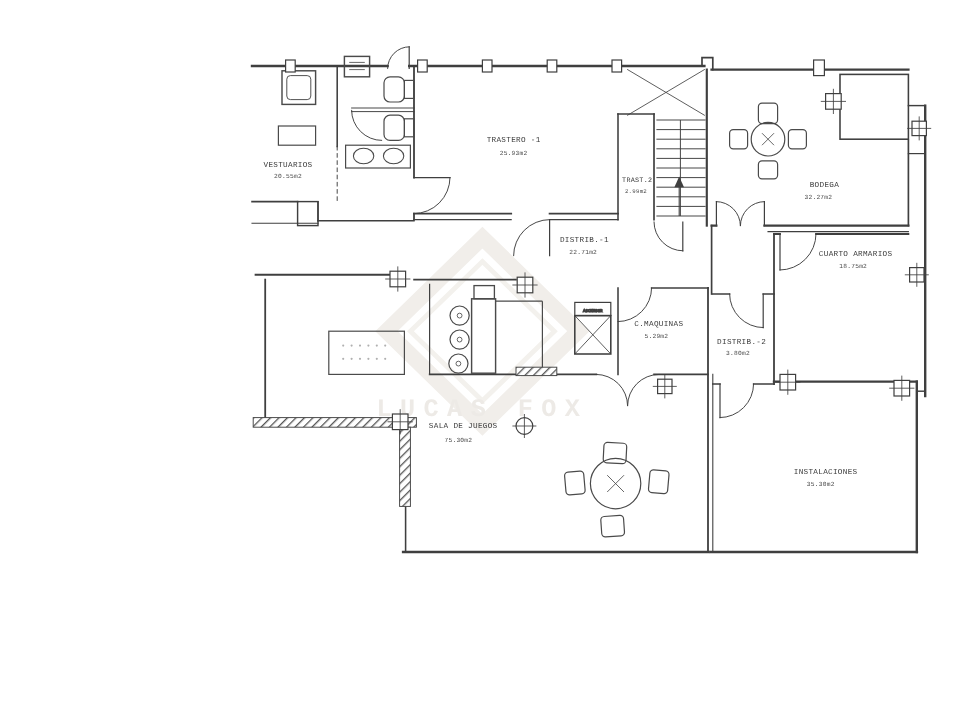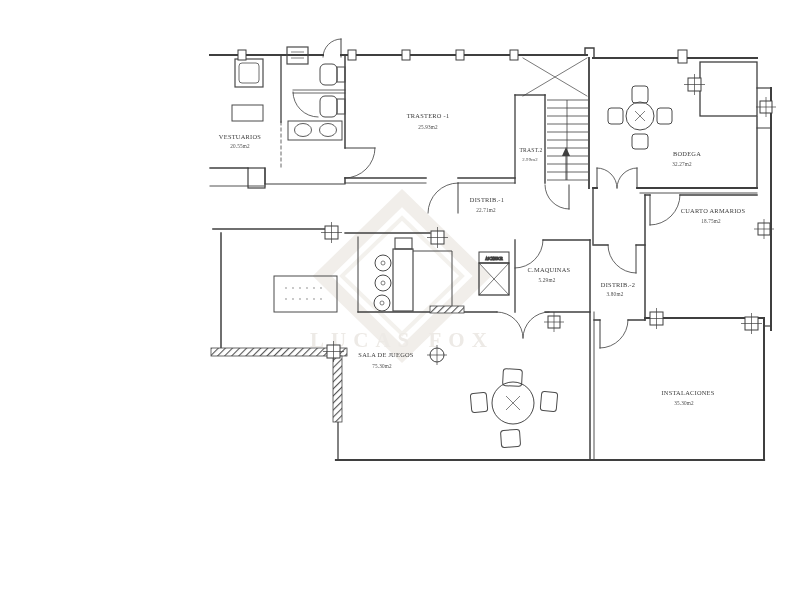--- a/index.html
+++ b/index.html
@@ -1,17 +1,17 @@
 <!DOCTYPE html>
 <html><head>
 <meta charset="utf-8">
 <style>
   html,body{margin:0;padding:0;background:#ffffff;}
   .canvas{position:relative;width:800px;height:500px;background:#ffffff;overflow:hidden;
-          font-family:Liberation Serif, serif;}
+          font-family:Liberation Mono, monospace;}
   svg{position:absolute;left:0;top:0;}
   .room-name{font-size:6.4px;fill:#3b3b3b;letter-spacing:.25px;}
   .room-area{font-size:5.2px;fill:#4a4a4a;letter-spacing:.2px;}
   .tiny-label{font-size:3.4px;fill:#3b3b3b;}
   .wm-text{font-size:21px;font-weight:bold;letter-spacing:7px;fill:#edeae6;}
 </style>
 </head>
 <body>
 
 <div class="canvas">

